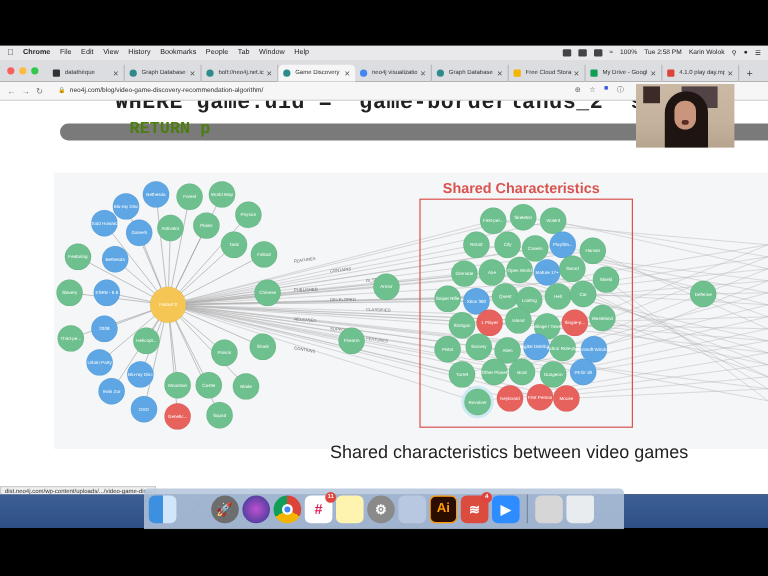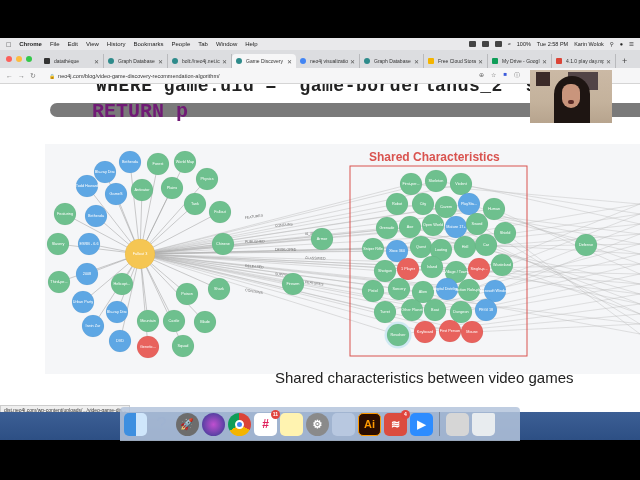--- a/index.html
+++ b/index.html
@@ -25,21 +25,21 @@
   
   #toolbar { position: absolute; left: 0; top: 68px; width: 640px; height: 16px; background: #f6f6f7; border-bottom: 1px solid #d5d5d5; display: flex; align-items: center; font-size: 5.5px; color: #333; }
   #toolbar .nav { margin-left: 6px; margin-right: 8px; color: #777; font-size: 7px; letter-spacing: 5px; }
   #toolbar .lock { font-size: 5px; margin-right: 3px; color: #555; }
   #toolbar .url { color: #333; }
   #toolbar .ricons { position: absolute; right: 120px; display: flex; gap: 7px; font-size: 6px; color: #666; }
   
   #page { position: absolute; left: 0; top: 84px; width: 640px; height: 328px; background: #fff; overflow: hidden; }
   #code1 { position: absolute; left: 96px; top: -8px; font-family: "Liberation Mono", monospace; font-size: 18px; font-weight: bold; color: #222; white-space: nowrap; letter-spacing: 0.5px; }
   #codebar { position: absolute; left: 50px; top: 19px; width: 600px; height: 14px; background: #7a7a7a; border-radius: 7px; }
-  #code2 { position: absolute; left: 92px; top: 16px; font-family: "Liberation Mono", monospace; font-size: 20px; font-weight: bold; color: #701a75; white-space: nowrap; }
+  #code2 { position: absolute; left: 108px; top: 16px; font-family: "Liberation Mono", monospace; font-size: 14px; font-weight: bold; color: #4d7c0f; white-space: nowrap; }
   #figure { position: absolute; left: 45px; top: 60px; width: 595px; height: 230px; background: #f5f6f8; }
   #graph { position: absolute; left: 0; top: 0; }
   #shared-title { position: absolute; left: 369px; top: 66px; font-size: 12px; font-weight: bold; color: #d9534f; white-space: nowrap; }
   #caption { position: absolute; left: 275px; top: 285px; font-size: 15px; color: #222; white-space: nowrap; }
   #statusurl { position: absolute; left: 0; top: 321px; height: 9px; font-size: 5px; color: #333; background: #efefef; border: 1px solid #ccc; padding: 1px 3px; white-space: nowrap; }
   
   #webcam { position: absolute; left: 530px; top: 70px; width: 82px; height: 53px; background: linear-gradient(180deg, #cbb9a5 0%, #c4b29c 60%, #b7a48e 100%); overflow: hidden; }
   #webcam .poster { position: absolute; top: 2px; left: 6px; width: 14px; height: 14px; background: #3b2a28; }
   #webcam .poster2 { position: absolute; top: 2px; left: 38px; width: 30px; height: 18px; background: #524446; }
   #webcam .hair { position: absolute; left: 24px; top: 6px; width: 36px; height: 52px; background: #1e1512; border-radius: 18px 18px 6px 6px; }

